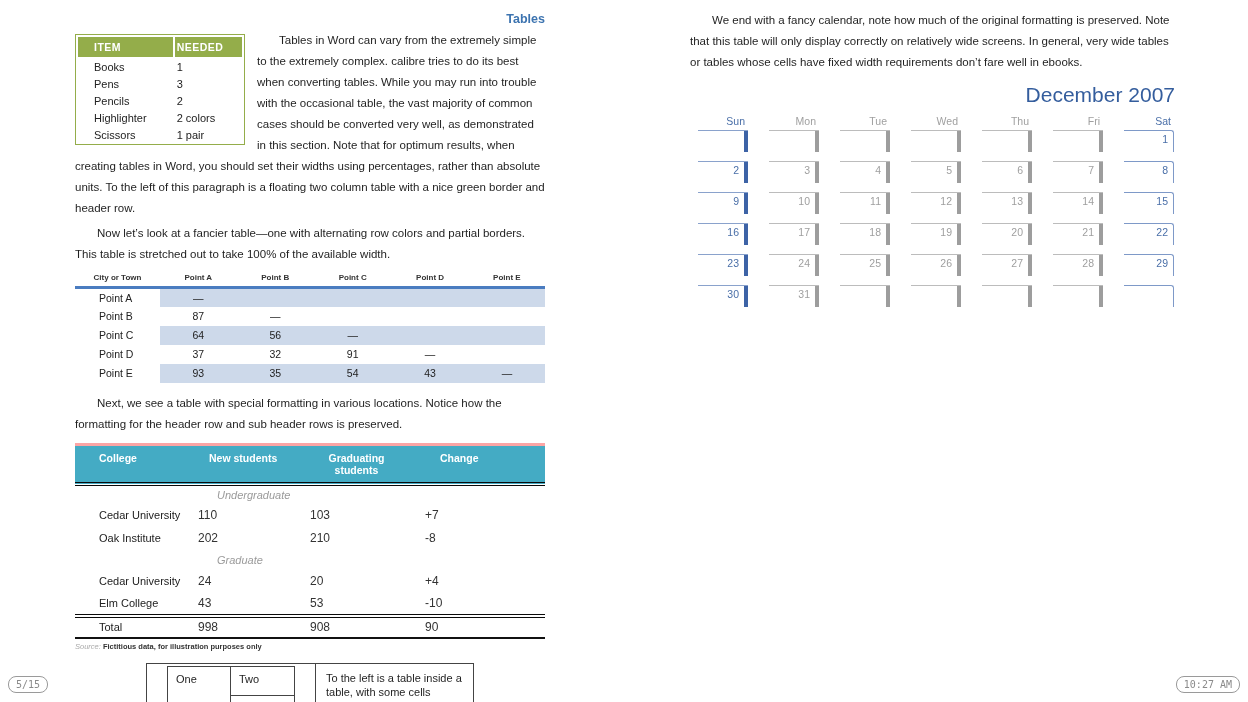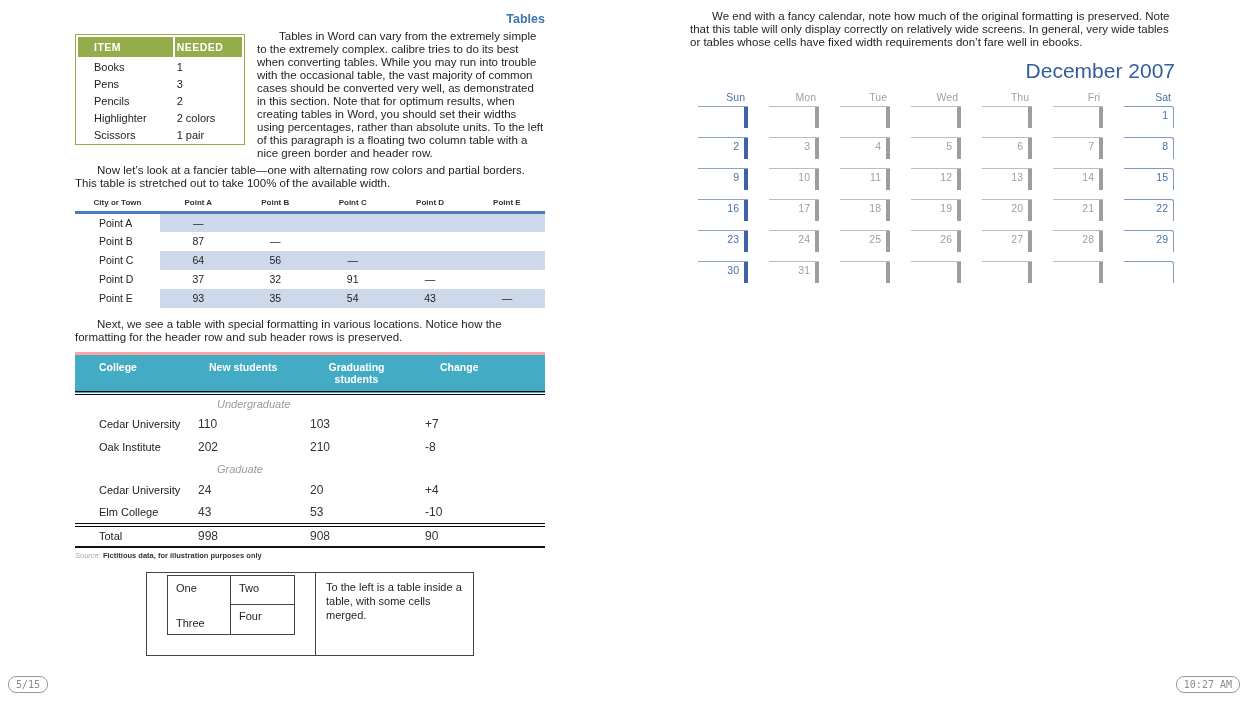--- a/index.html
+++ b/index.html
@@ -3,21 +3,21 @@
 <meta charset="utf-8">
 <style>
   * { box-sizing: border-box; margin: 0; padding: 0; }
   html,body { width:1248px; height:702px; background:#fff; }
   body { font-family:"Liberation Sans", sans-serif; color:#1f1f1f; position:relative; overflow:hidden; }
 
   .page { position:absolute; top:10px; }
   .page-left  { left:75px;  width:470px; }
   .page-right { left:690px; width:487px; }
 
-  p.body-text { font-size:11.5px; line-height:13px; color:#1f1f1f; text-indent:22px; }
+  p.body-text { font-size:11.5px; line-height:21px; color:#1f1f1f; text-indent:22px; }
 
   
   h3.doc-heading { font-size:12.5px; font-weight:bold; color:#3d74b0; text-align:right; margin:2px 0 4px 0; }
 
   
   table.item-table { float:left; width:170px; margin:4px 12px 6px 0; border:1.5px solid #94ad4a; border-collapse:separate; border-spacing:2px; }
   table.item-table th { background:#94ad4a; color:#fff; font-size:10.5px; font-weight:bold; letter-spacing:.5px; text-align:left; padding:4px 0 4px 16px; }
   table.item-table th.needed-col { padding-left:2px; }
   table.item-table td { font-size:11px; color:#222; padding:1.5px 0 1.5px 16px; }
   table.item-table td.needed-col { padding-left:2px; }

